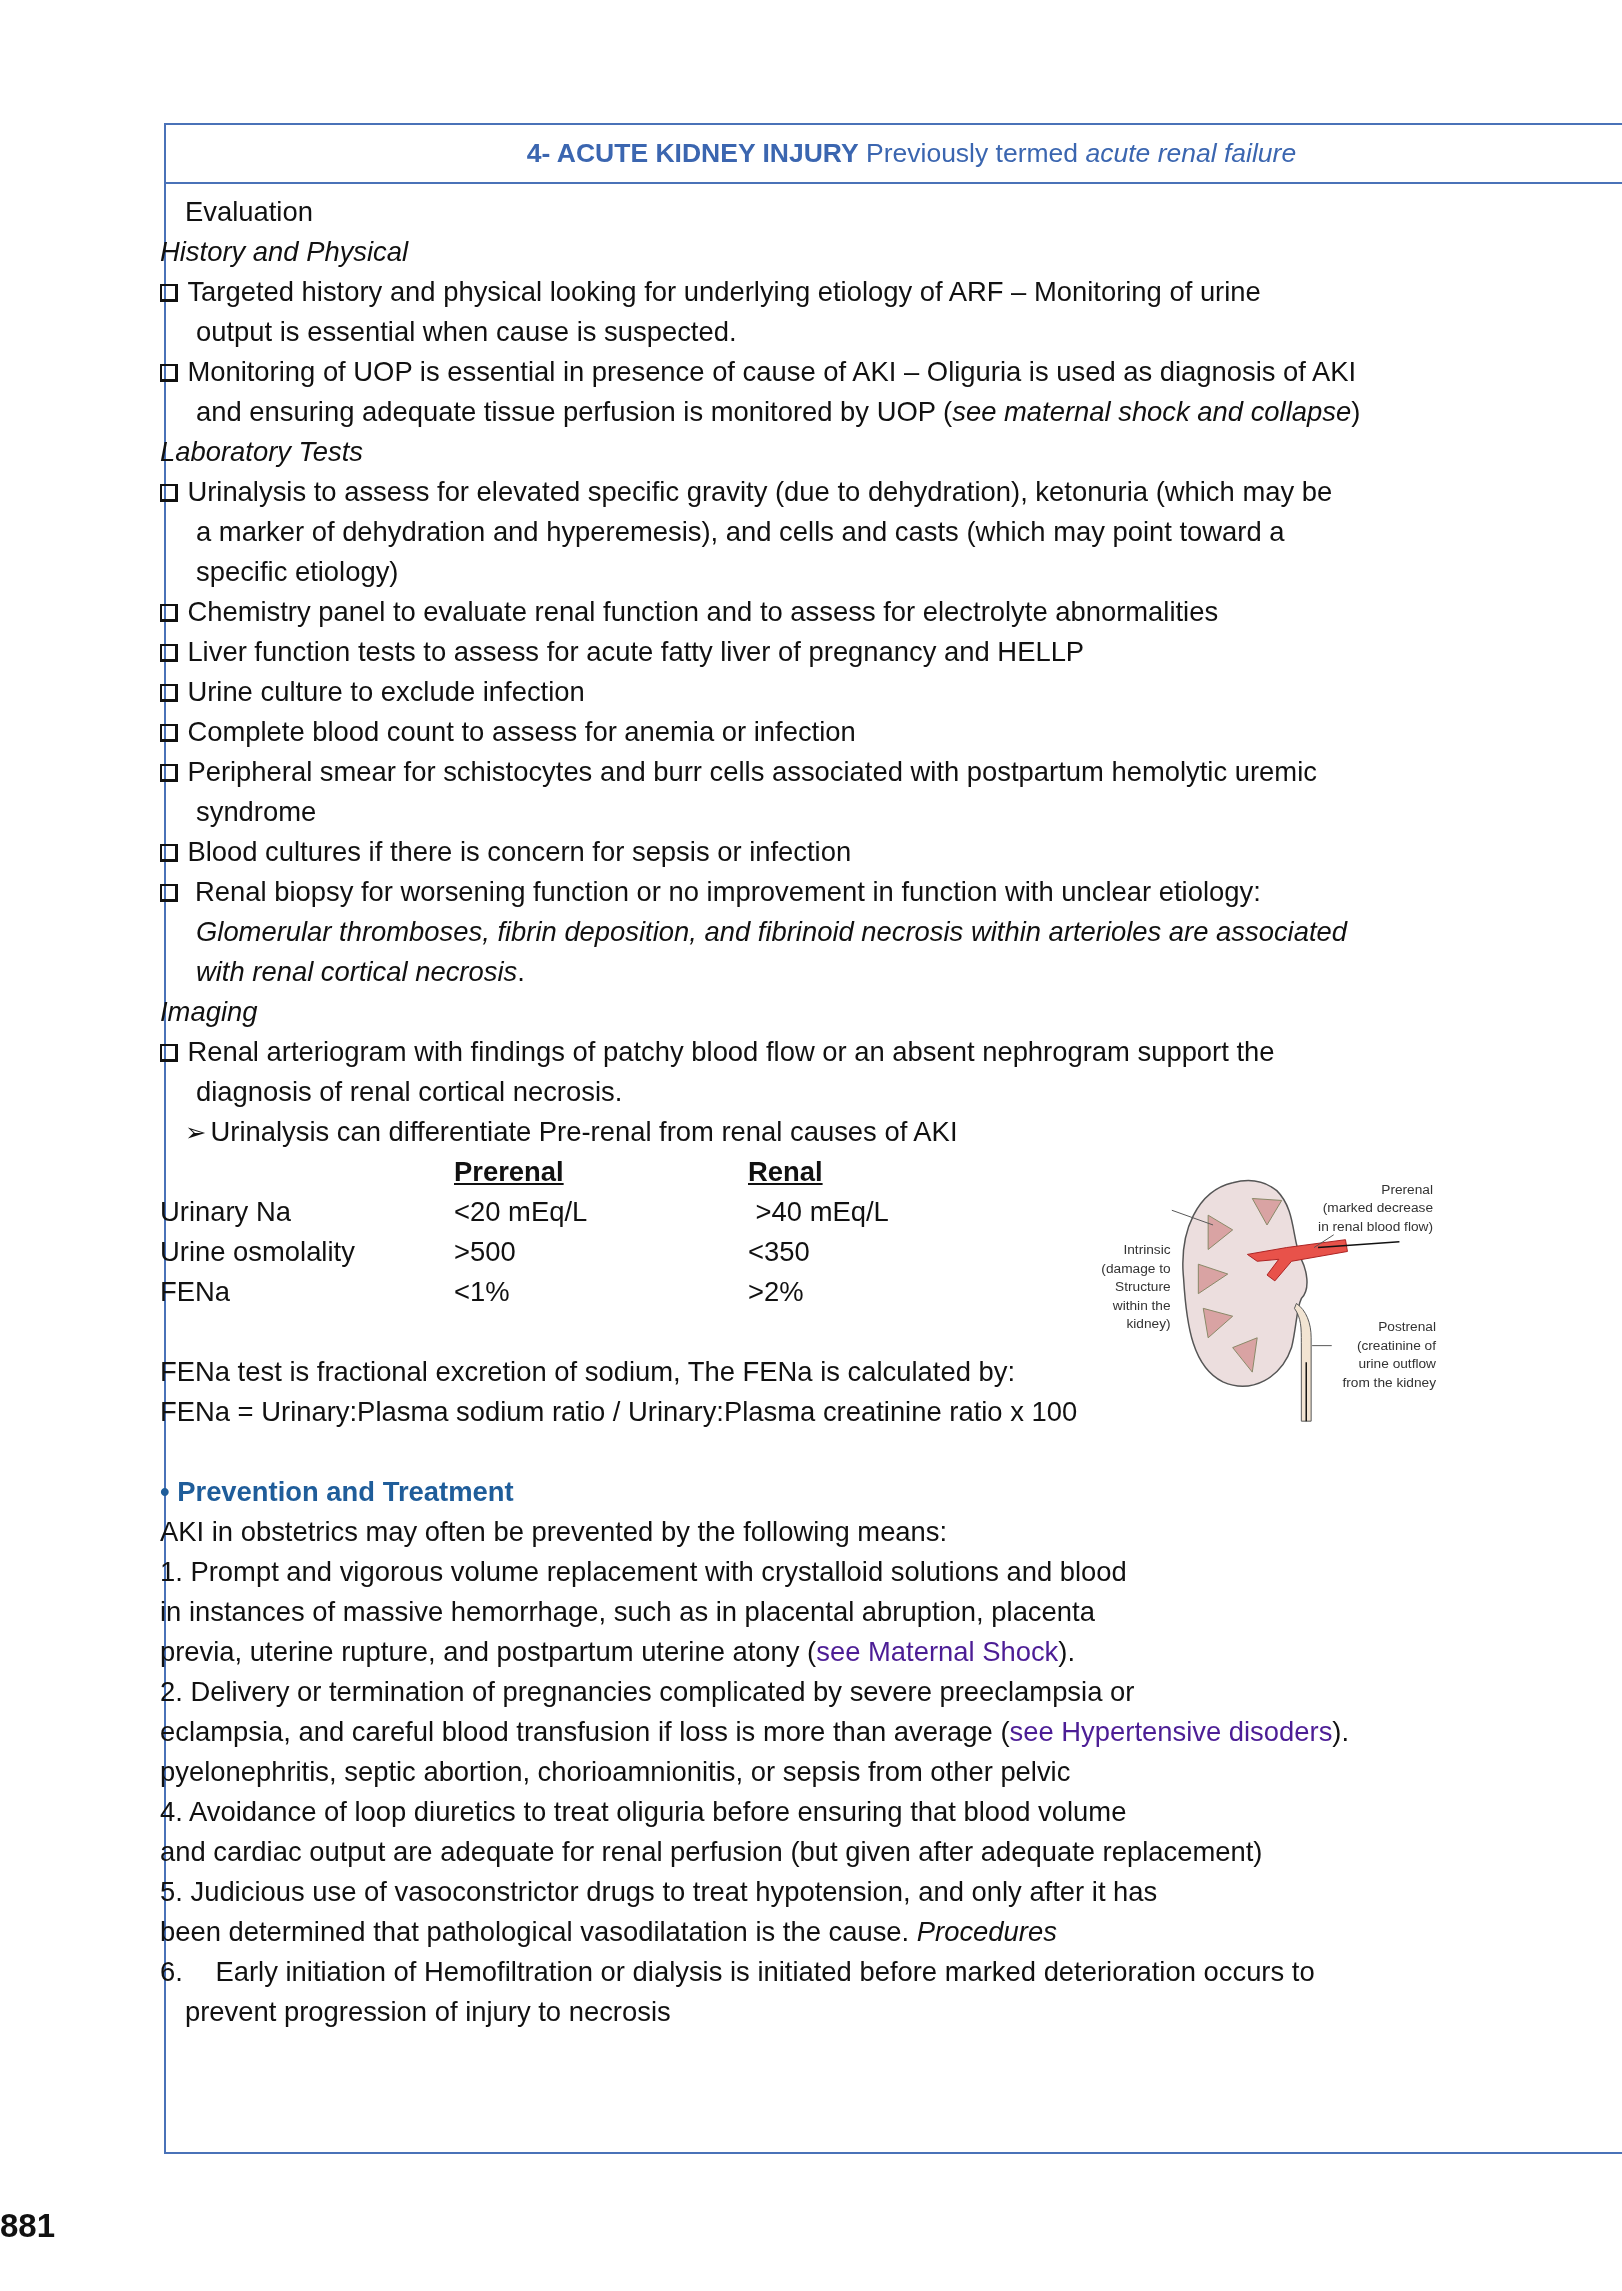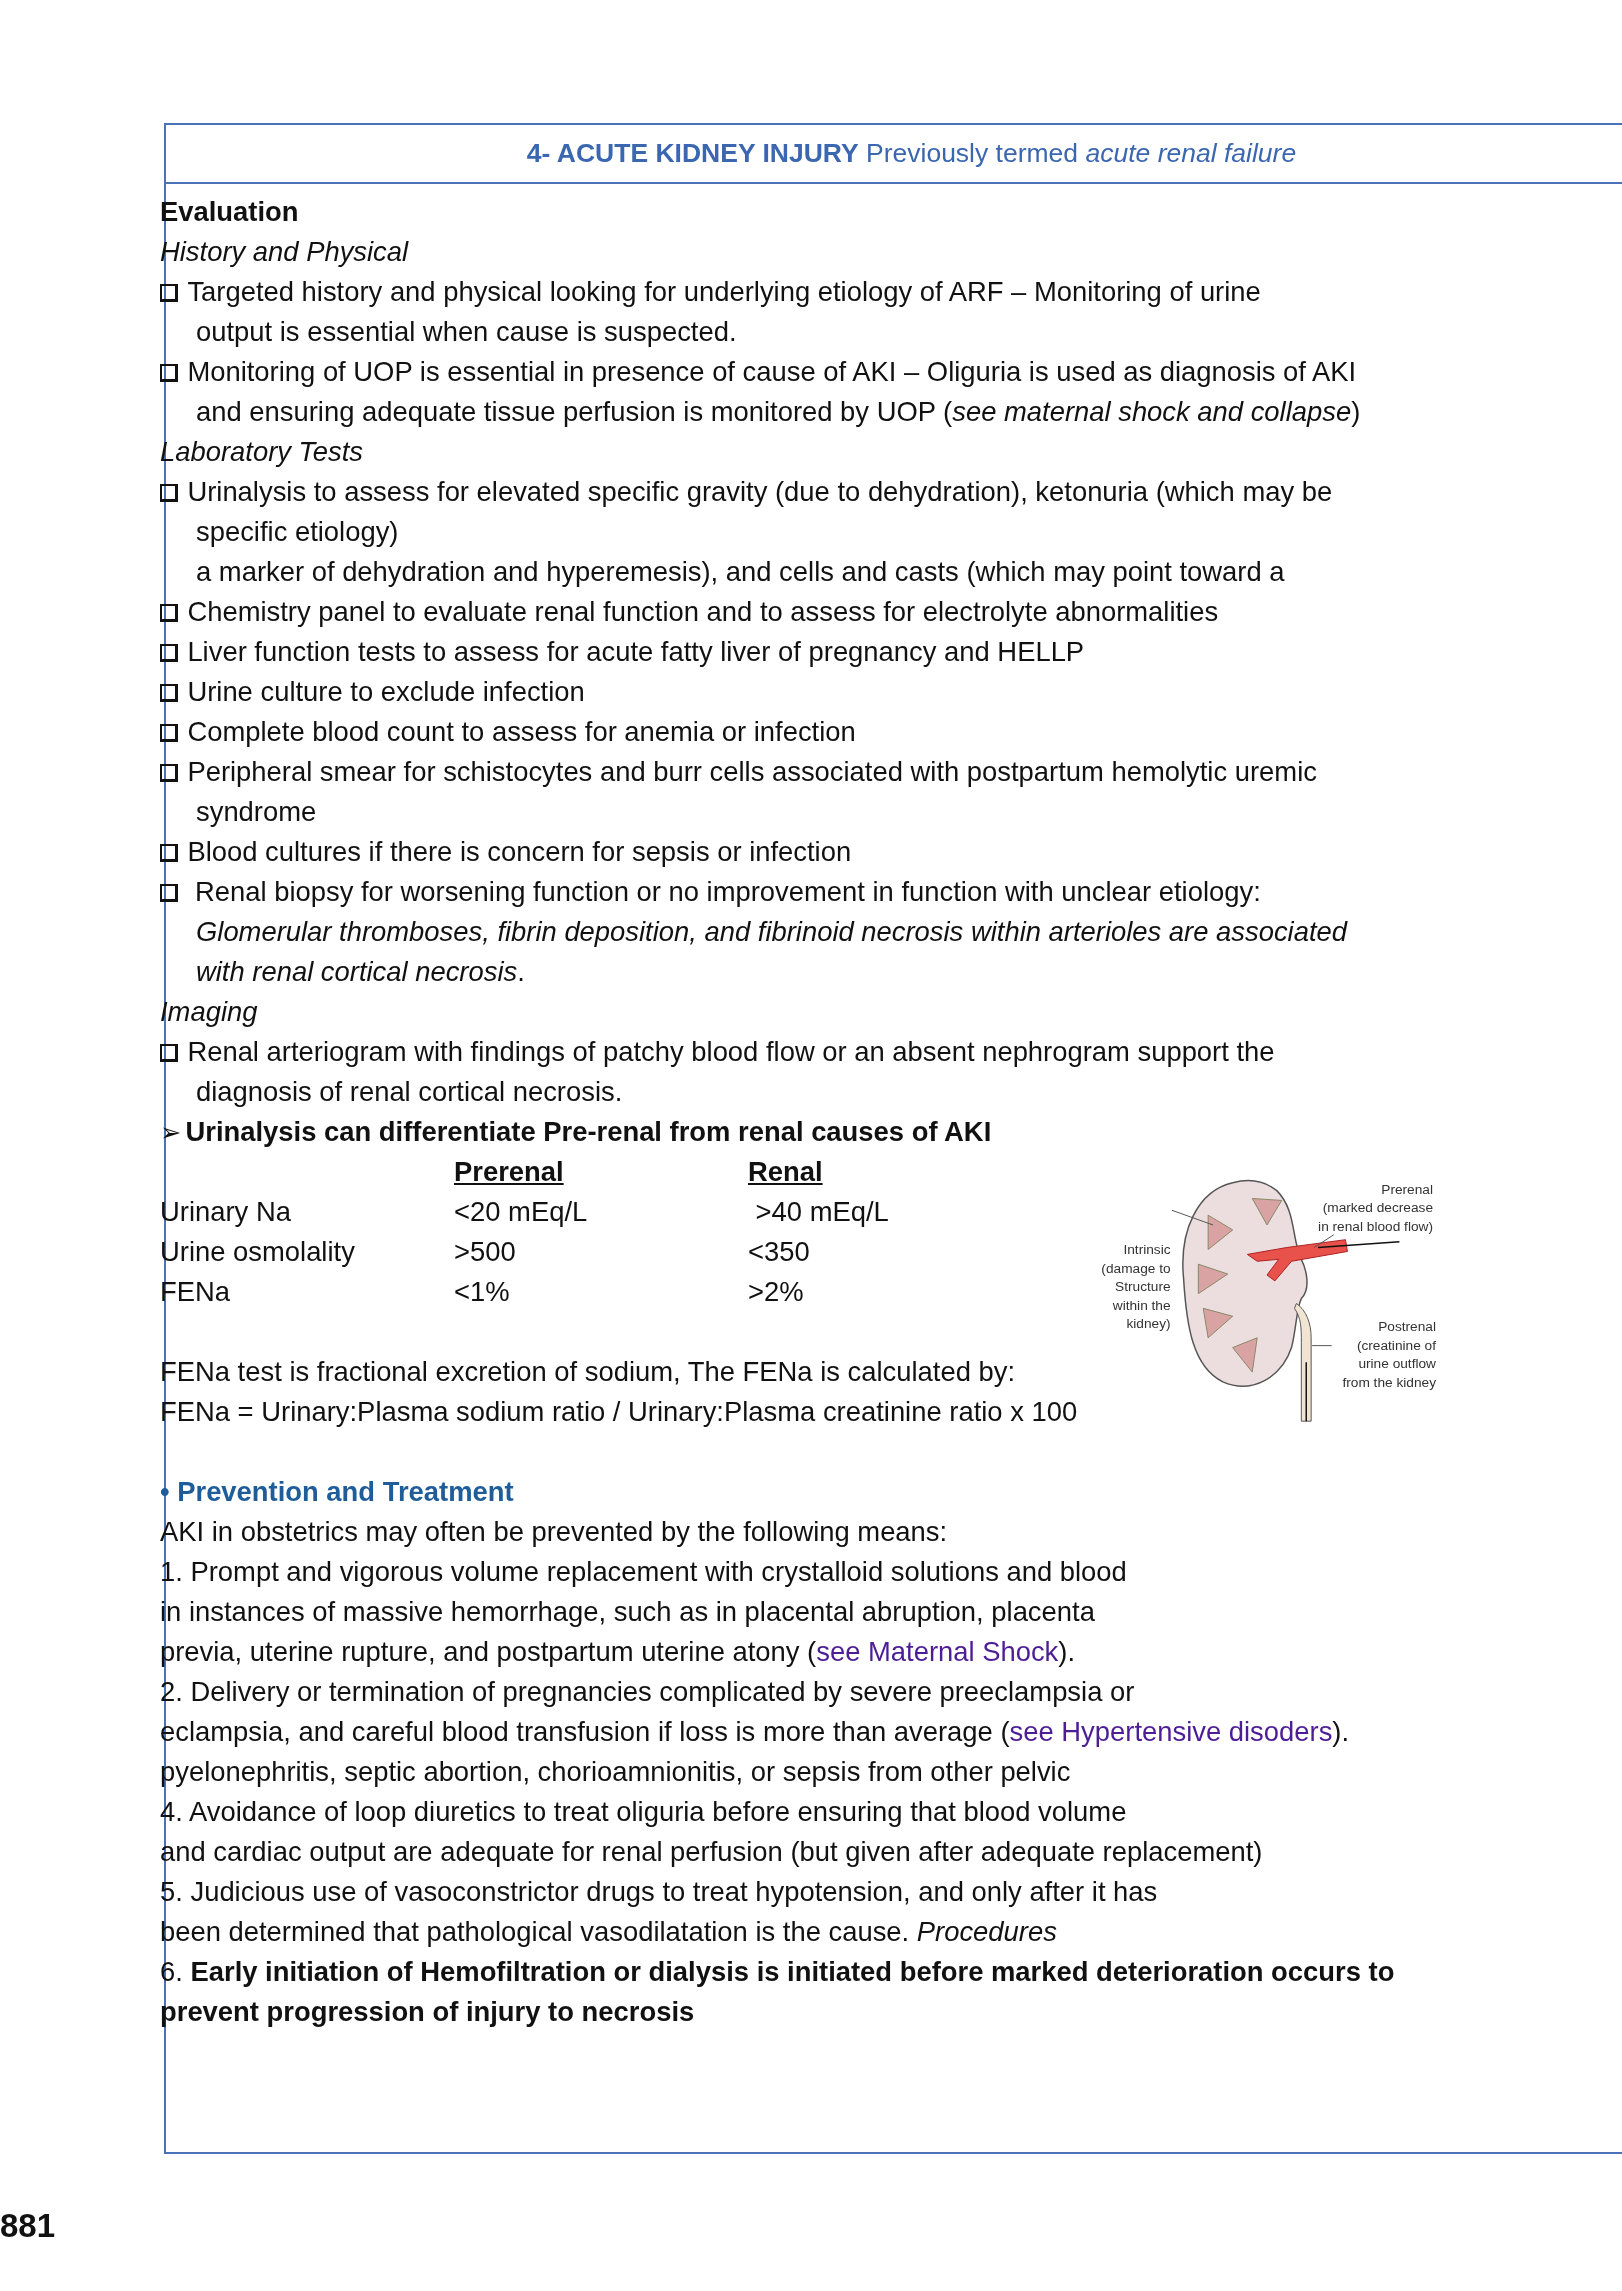--- a/index.html
+++ b/index.html
@@ -6,21 +6,21 @@
   body { width: 1622px; height: 2292px; position: relative; overflow: hidden;
          font-family: "Liberation Sans", "DejaVu Sans", sans-serif; color: #111; }
   .box { position: absolute; left: 140px; top: 123px; width: 1495px; height: 2031px;
          border: 2.9px solid #4a72b8; box-sizing: border-box; margin-left: 24px; }
   .box-header { height: 57px; border-bottom: 2.9px solid #4a72b8; display: flex;
          align-items: center; justify-content: center; font-size: 26.5px; color: #3b66b0; }
   .box-header .bold { font-weight: bold; }
   .box-header .ital { font-style: italic; }
   .content { position: absolute; left: 19.6px; top: 69px; right: 19.6px; font-size: 27.4px; line-height: 40px; }
   .line { white-space: nowrap; }
-  .b { font-weight: bold; }
+  .b { font-weight: normal; margin-left: 25px; }
   .i { font-style: italic; }
   .indent { padding-left: 36px; }
   .cb { display: inline-block; width: 17.6px; height: 17.6px; border: 2px solid #111;
         border-right-width: 3.9px; border-bottom-width: 3.9px; box-sizing: border-box;
         vertical-align: -1px; margin-right: 9.8px; }
   .arrow { display: inline-block; width: 25.5px; font-size: 25.5px; }
   .link { color: #4c1d95; }
   .sec-blue { color: #1f5d9a; font-weight: bold; }
   .table-row { position: relative; height: 40px; }
   .table-row span { position: absolute; top: 0; }
@@ -51,22 +51,22 @@
     <div class="line indent">output is essential when cause is suspected.</div>
   </div>
   <div>
     <div class="line"><span class="cb"></span><span>Monitoring of UOP is essential in presence of cause of AKI – Oliguria is used as diagnosis of AKI</span></div>
     <div class="line indent"><span>and ensuring adequate tissue perfusion is monitored by UOP (</span><span class="i">see maternal shock and collapse</span><span>)</span></div>
   </div>
 
   <div class="line i">Laboratory Tests</div>
   <div>
     <div class="line"><span class="cb"></span><span>Urinalysis to assess for elevated specific gravity (due to dehydration), ketonuria (which may be</span></div>
+    <div class="line indent">a marker of dehydration and hyperemesis), and cells and casts (which may point toward a</div>
     <div class="line indent">specific etiology)</div>
-    <div class="line indent">a marker of dehydration and hyperemesis), and cells and casts (which may point toward a</div>
   </div>
   <div class="line"><span class="cb"></span><span>Chemistry panel to evaluate renal function and to assess for electrolyte abnormalities</span></div>
   <div class="line"><span class="cb"></span><span>Liver function tests to assess for acute fatty liver of pregnancy and HELLP</span></div>
   <div class="line"><span class="cb"></span><span>Urine culture to exclude infection</span></div>
   <div class="line"><span class="cb"></span><span>Complete blood count to assess for anemia or infection</span></div>
   <div>
     <div class="line"><span class="cb"></span><span>Peripheral smear for schistocytes and burr cells associated with postpartum hemolytic uremic</span></div>
     <div class="line indent">syndrome</div>
   </div>
   <div class="line"><span class="cb"></span><span>Blood cultures if there is concern for sepsis or infection</span></div>

